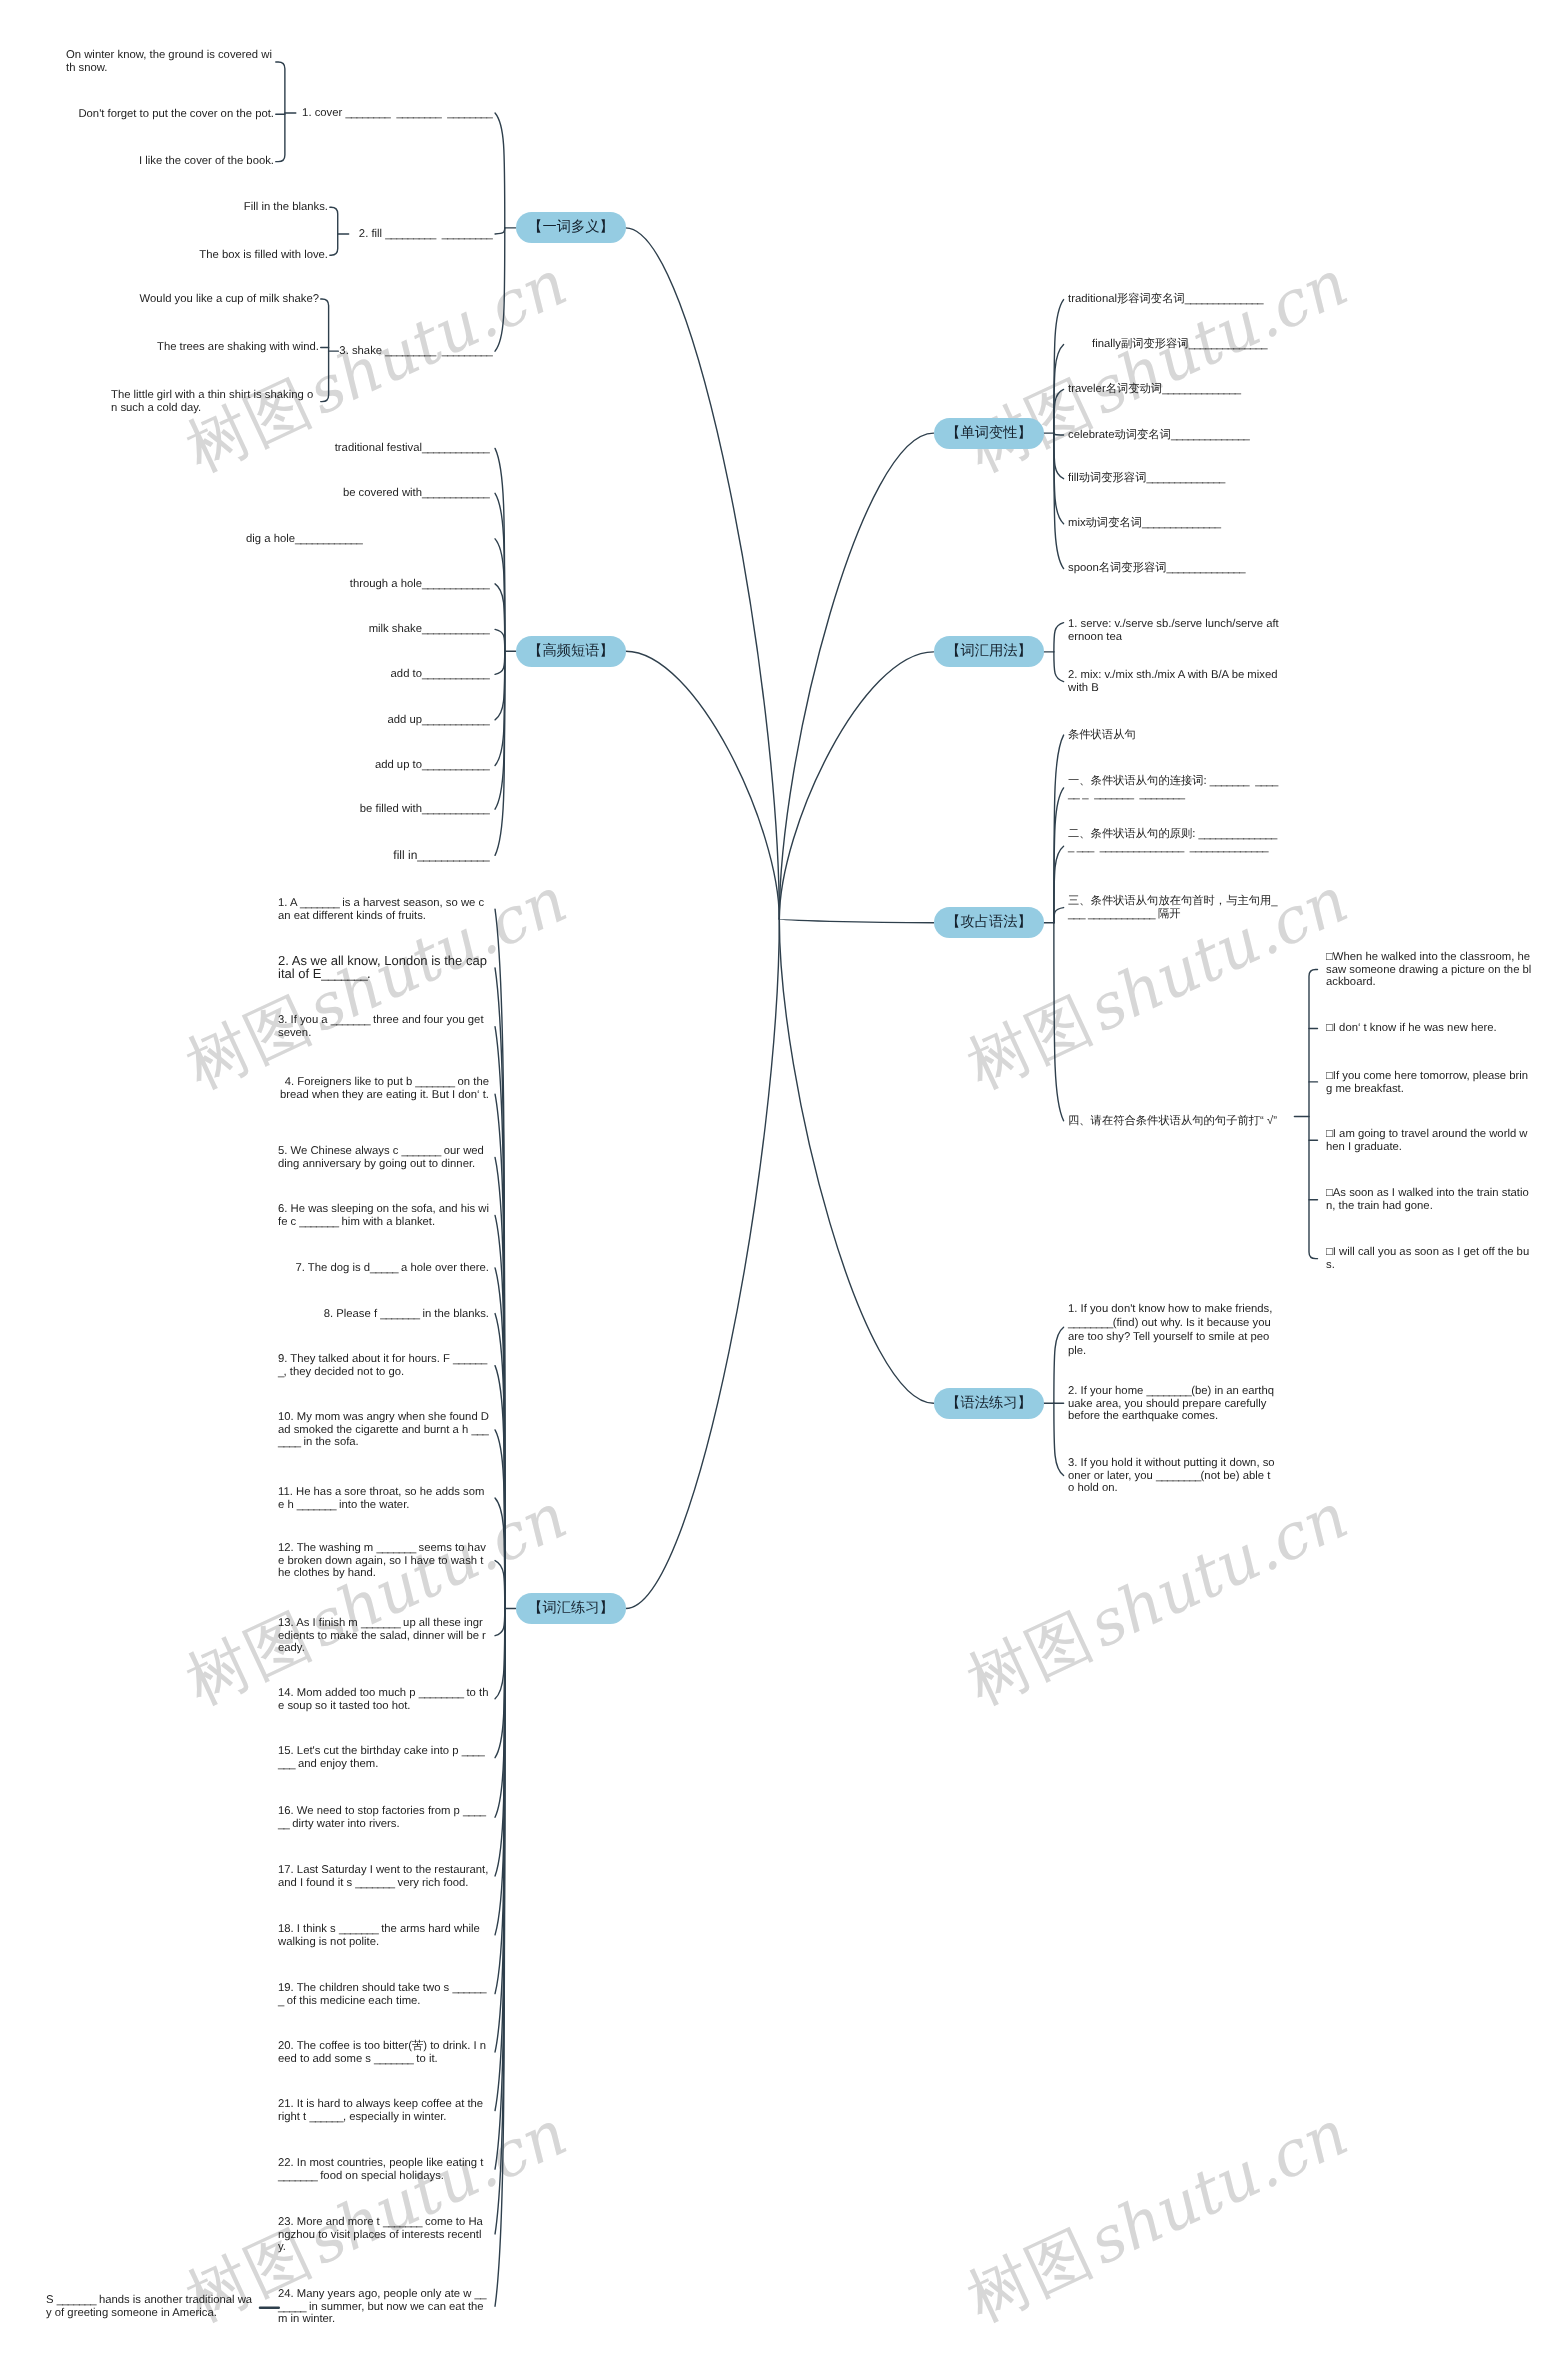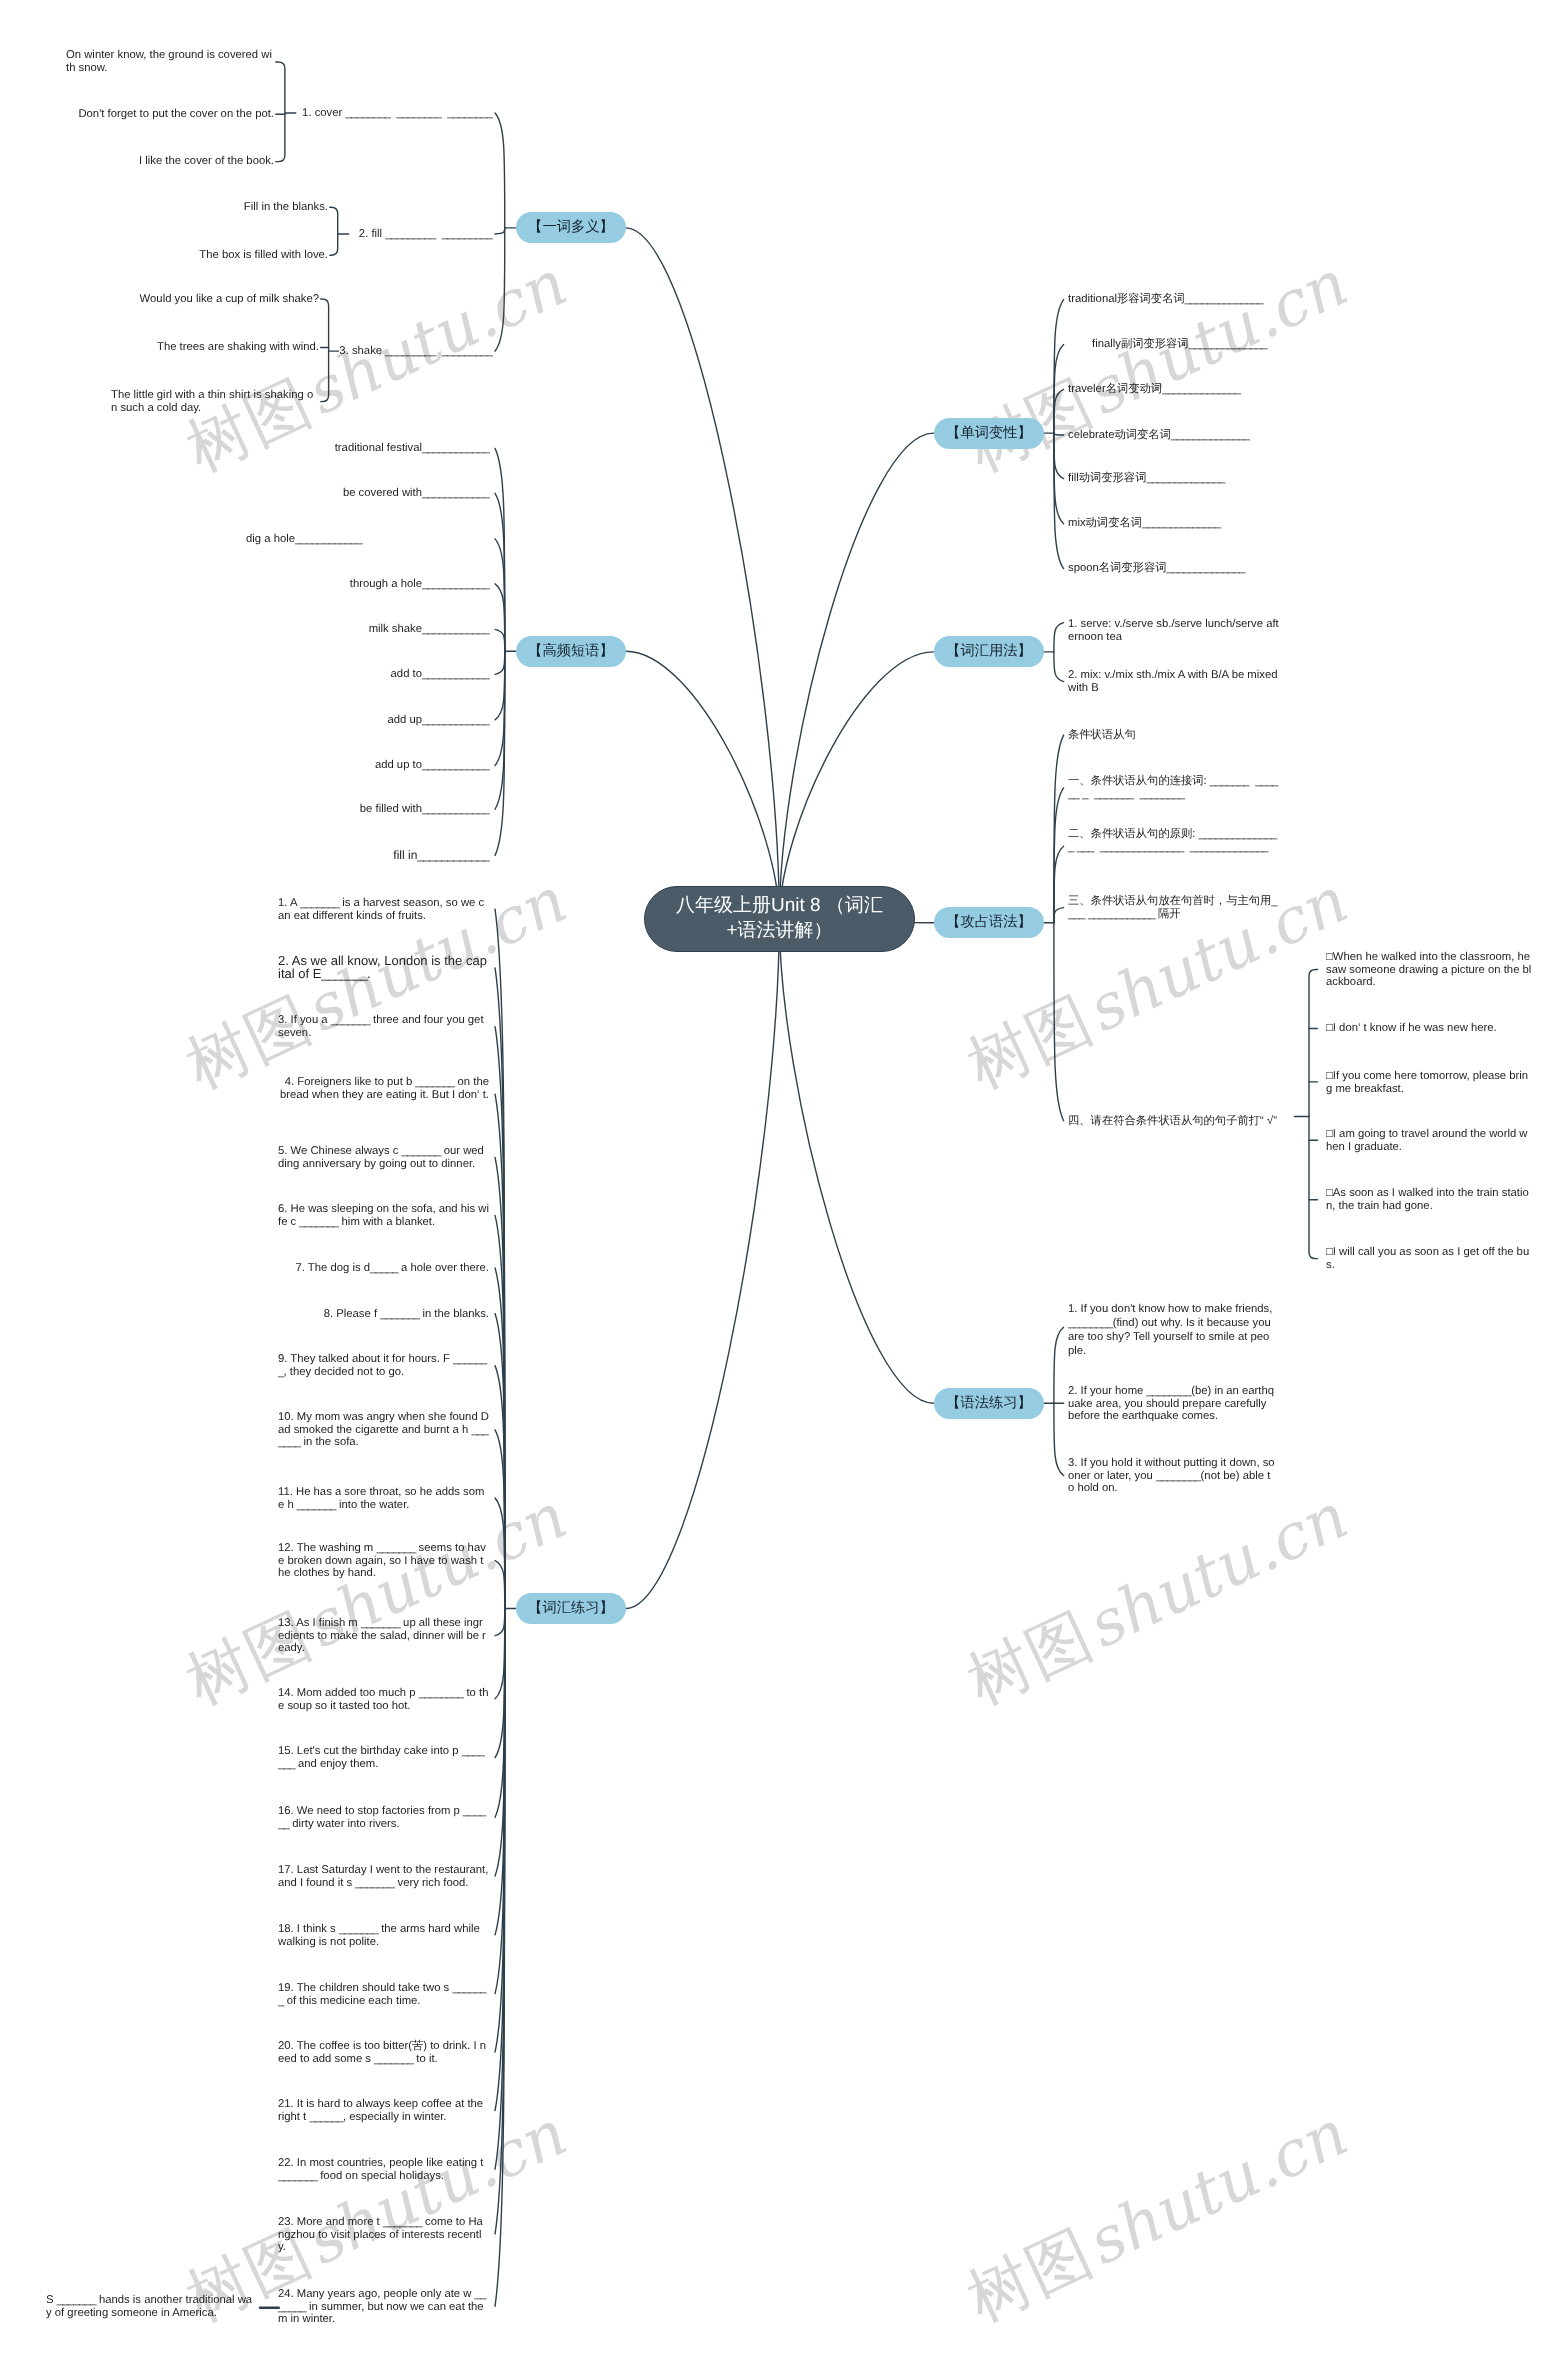--- a/index.html
+++ b/index.html
@@ -205,17 +205,14 @@
     </div>
 <div class="node branch" style="left:934px;top:636px;width:110px;height:31px;">
       <span>【词汇用法】</span>
     </div>
 <div class="node branch" style="left:934px;top:907px;width:110px;height:31px;">
       <span>【攻占语法】</span>
     </div>
 <div class="node branch" style="left:934px;top:1388px;width:110px;height:31px;">
       <span>【语法练习】</span>
     </div>
-<div class="node root" style="left:644px;top:886px;width:271px;height:66px;">
-      <span>八年级上册Unit 8 （词汇+语法讲解）</span>
-    </div>
 </div>
 
 
 </body></html>

